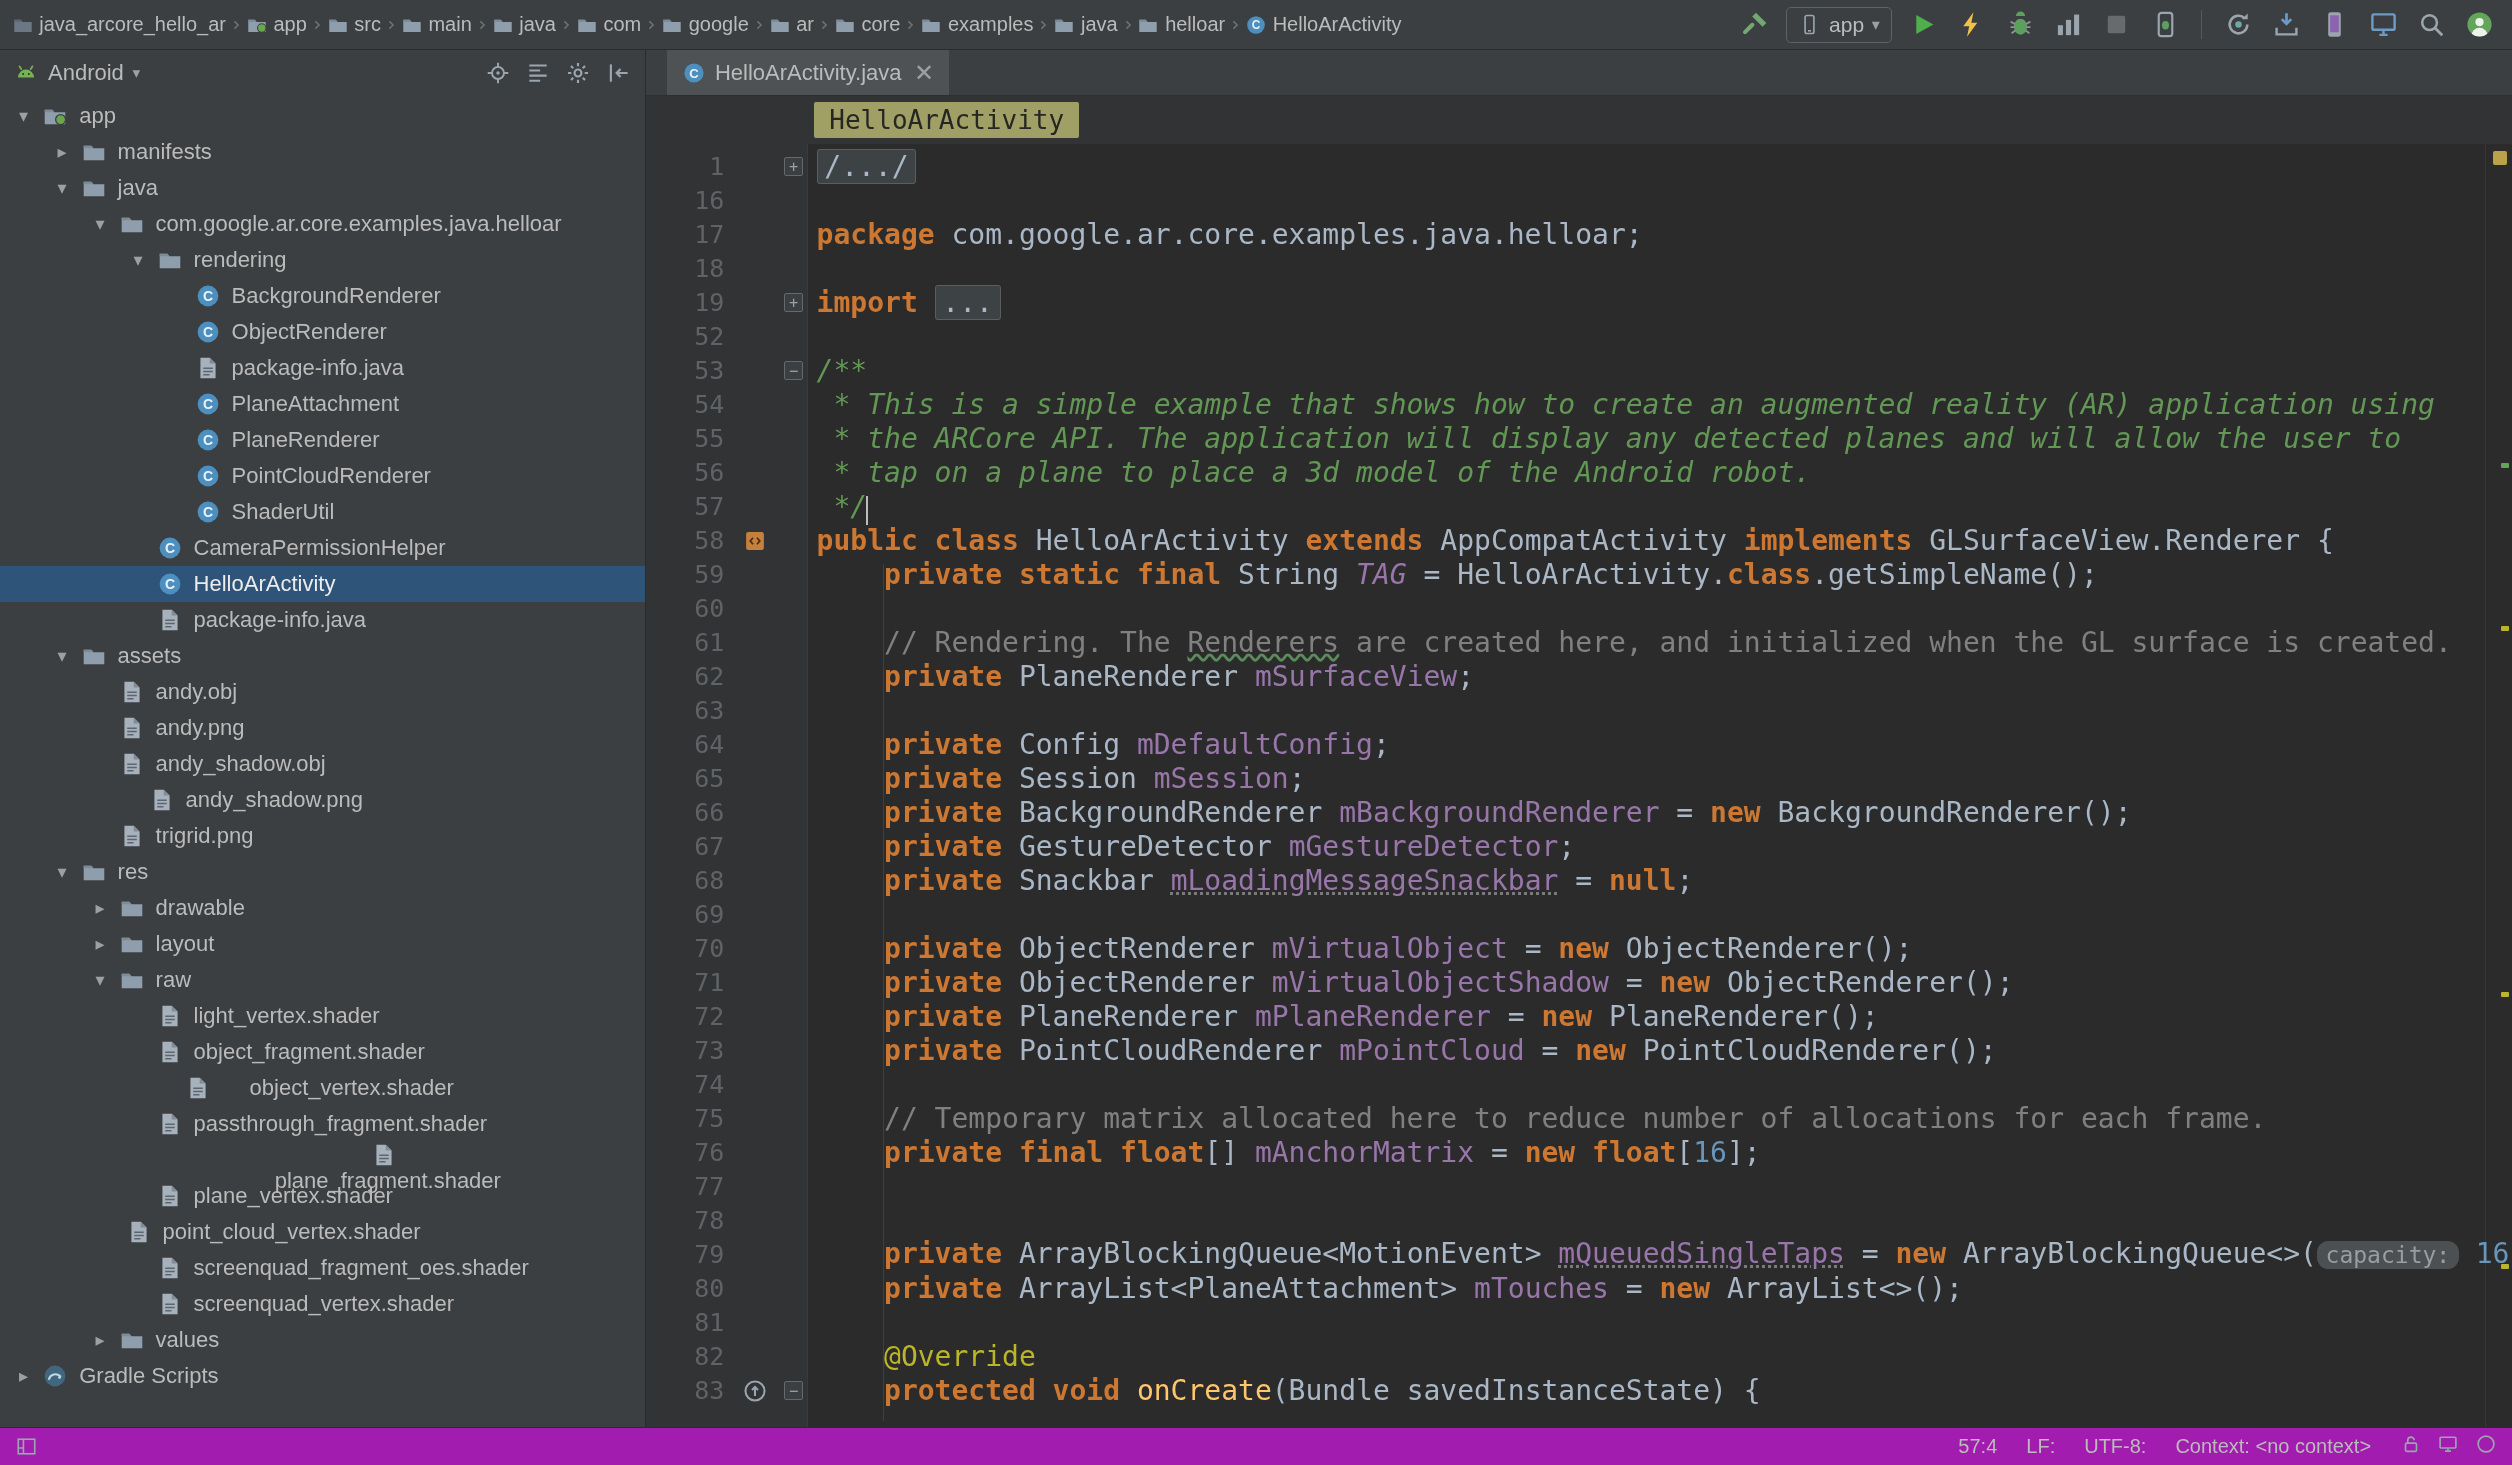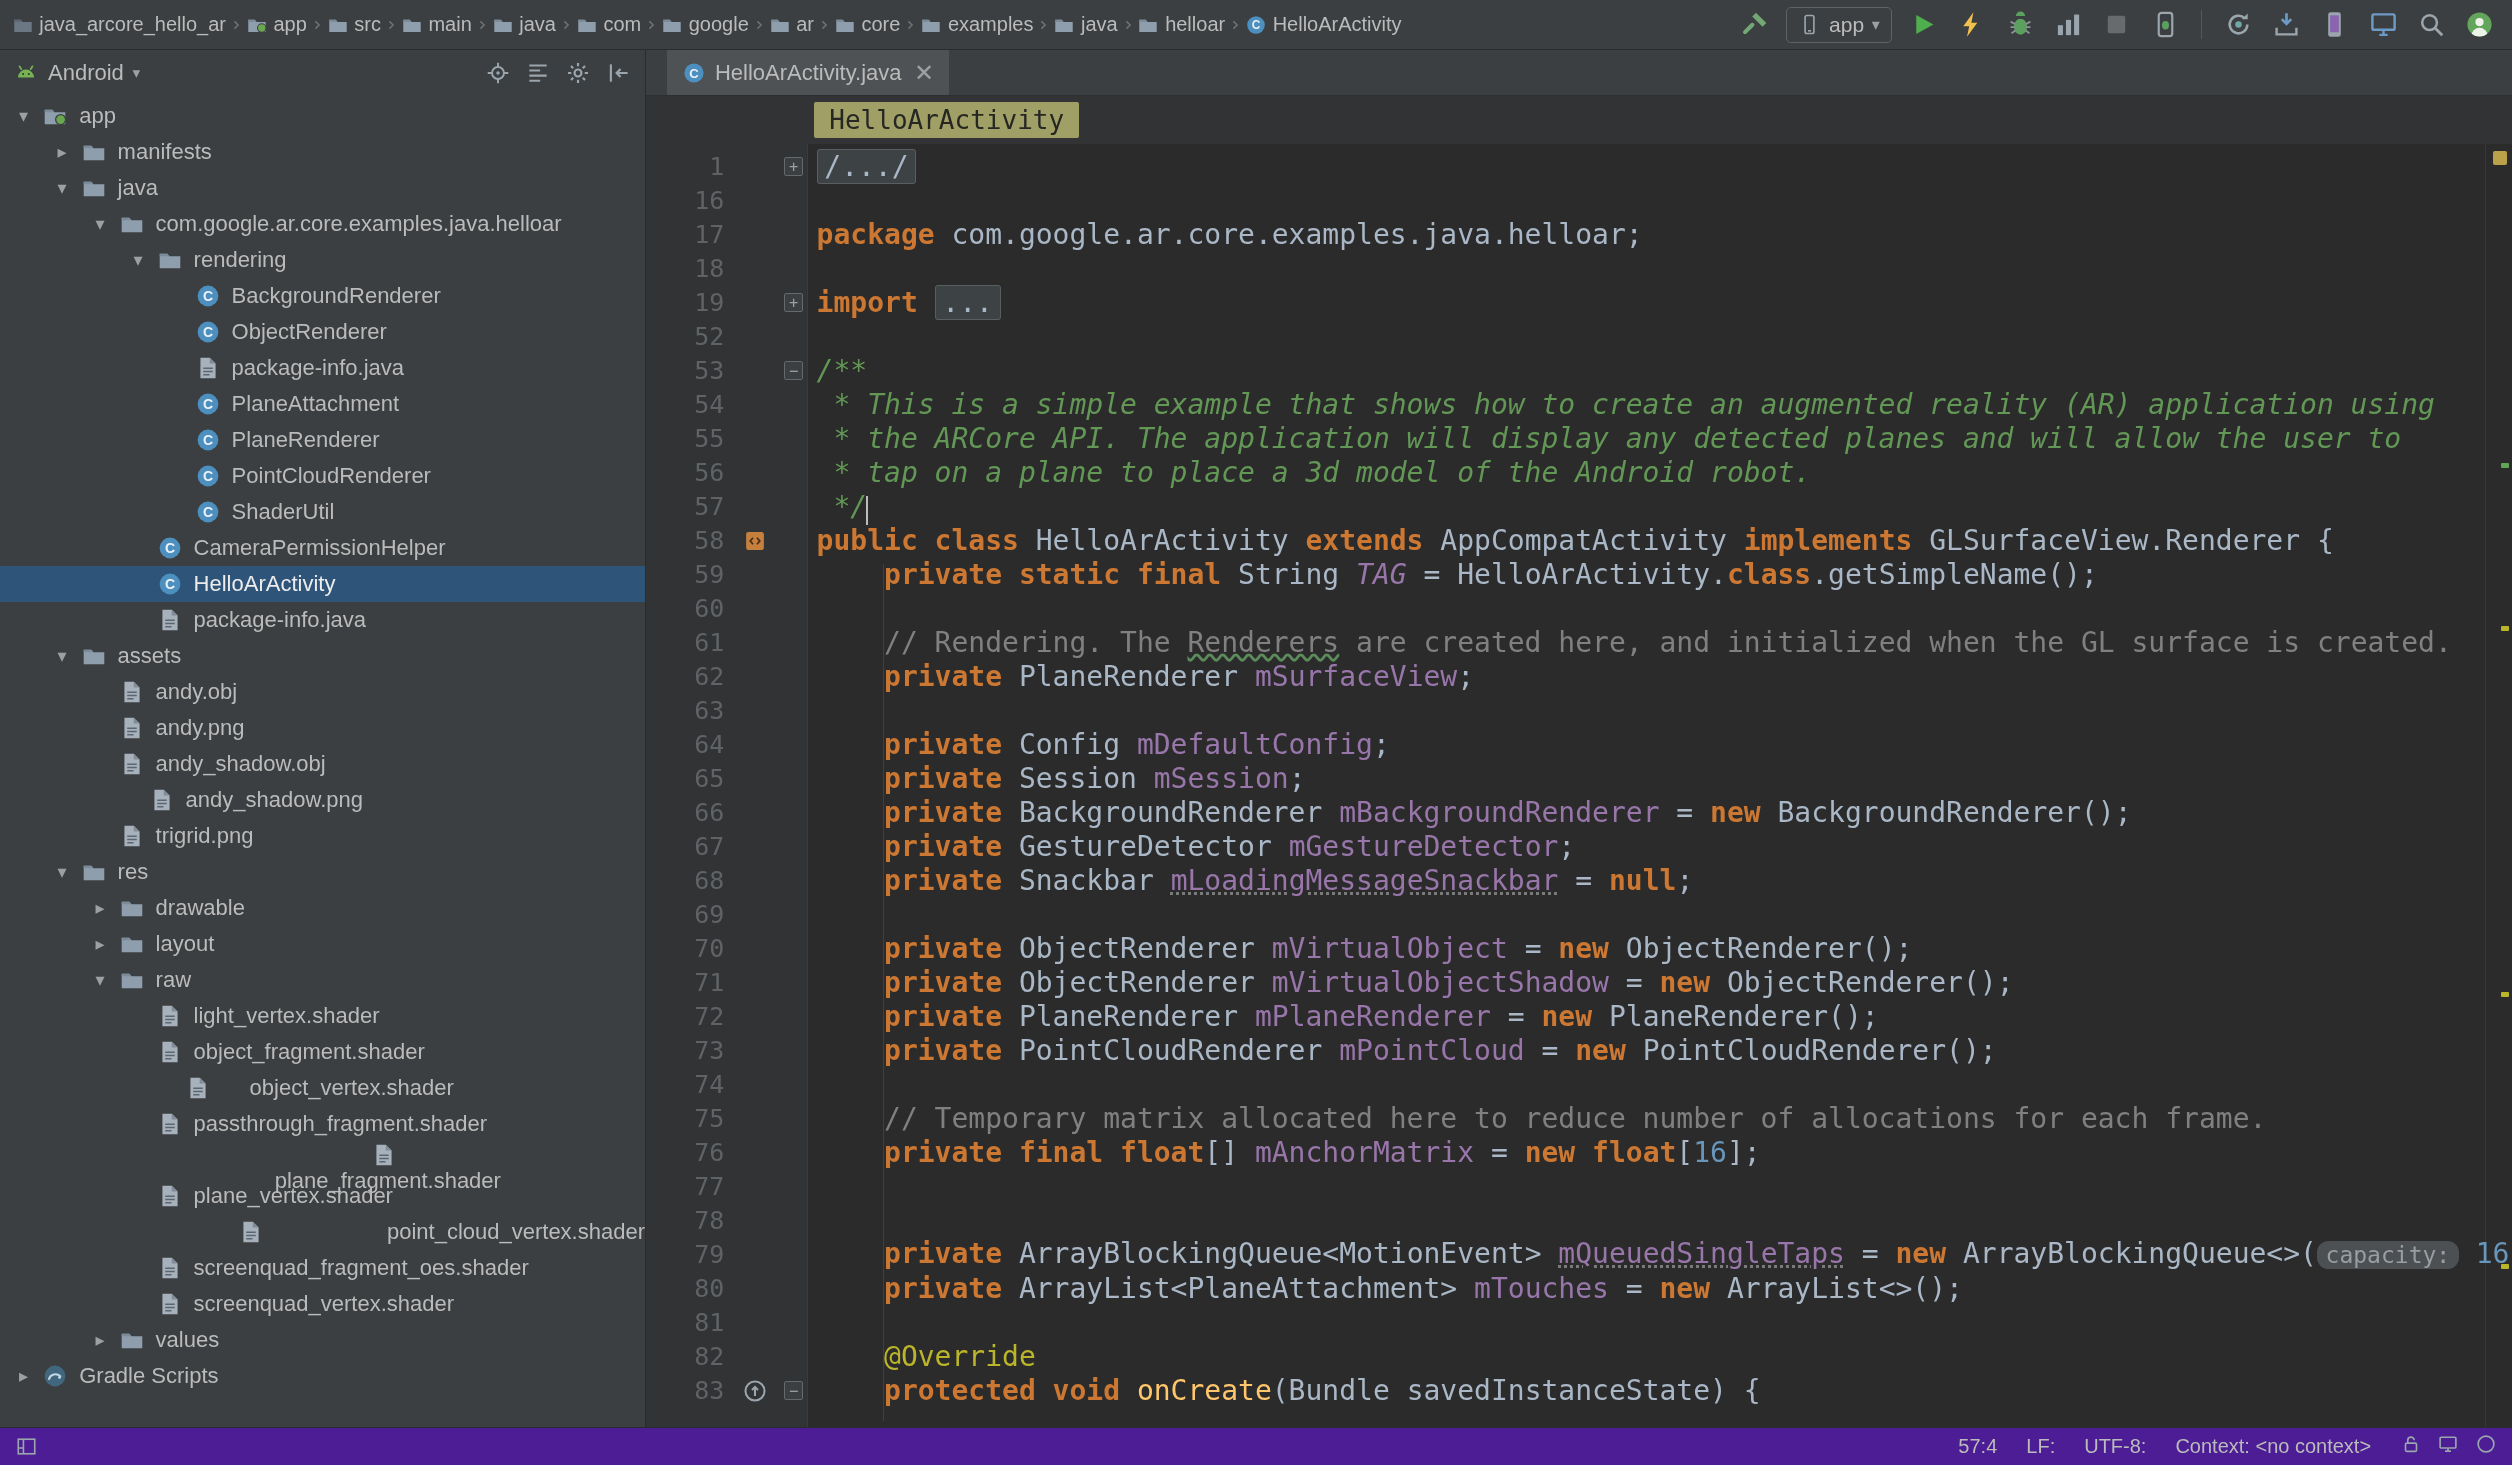--- a/index.html
+++ b/index.html
@@ -88,21 +88,21 @@
   .sg-hint { background: #4C5052; color: #999EA3; border-radius: 11.5px; padding: 1px 8.6px; font-size: 23px; }
 
   .indent-guide { position: absolute; left: 237px; top: 420px; bottom: 5.7px; width: 1px; background: #3D4042; }
   .margin-guide { position: absolute; left: 1839px; top: 0; bottom: 0; width: 1px; background: #35383A; }
   .caret-bar { position: absolute; left: 220px; top: 352px; width: 1.9px; height: 29px; background: #BCBCBC; }
   .insp { position: absolute; right: 4.8px; top: 6.7px; width: 14.3px; height: 14.3px; background: #BBA24A; border-radius: 1.9px; }
   .stripe { position: absolute; right: 0; top: 0; bottom: 0; width: 15.3px; }
   .stripe-mark { position: absolute; right: 2.9px; width: 8.6px; height: 4.8px; border-radius: 1px; }
 
   
-  .statusbar { position: absolute; left: 0; right: 0; bottom: 0; height: 38px; background: #4c1d95;
+  .statusbar { position: absolute; left: 0; right: 0; bottom: 0; height: 38px; background: #a21caf;
                border-top: 1.9px solid #292B2D; display: flex; align-items: center; padding: 0 15.3px;
                font-size: 20px; color: #BBBBBB; }
   .sb-grid svg { width: 23px; height: 23px; }
   .sb-right { margin-left: auto; display: flex; align-items: center; gap: 29px; }
   .sb-icons { display: flex; align-items: center; gap: 15.3px; }
   .sb-ic svg { width: 22px; height: 22px; }
   .ic { display: inline-flex; }
 </style>
 </head>
 <body>
@@ -750,21 +750,21 @@
             <span class="tree-arrow"></span>
             <span class="tree-ic">
               <svg viewBox="0 0 24 24">
                 <path d="M5 2.5h8.6l5.4 5.4v13.6H5z" fill="#A6B1BC"></path>
                 <path d="M13.6 2.5l5.4 5.4h-5.4z" fill="#808B96"></path>
                 <path d="M7.6 12.2h8.8M7.6 15.2h8.8M7.6 18.2h5.8" stroke="#5B6670" stroke-width="1.5" fill="none"></path>
               </svg>
             </span>
             <span class="tree-label">plane_vertex.shader</span>
           </div>
-          <div class="tree-row" style="padding-left: 91px; justify-content: space-between;">
+          <div class="tree-row" style="padding-left: 91px;">
             <span class="tree-arrow"></span>
             <span class="tree-ic">
               <svg viewBox="0 0 24 24">
                 <path d="M5 2.5h8.6l5.4 5.4v13.6H5z" fill="#A6B1BC"></path>
                 <path d="M13.6 2.5l5.4 5.4h-5.4z" fill="#808B96"></path>
                 <path d="M7.6 12.2h8.8M7.6 15.2h8.8M7.6 18.2h5.8" stroke="#5B6670" stroke-width="1.5" fill="none"></path>
               </svg>
             </span>
             <span class="tree-label">point_cloud_vertex.shader</span>
           </div>

